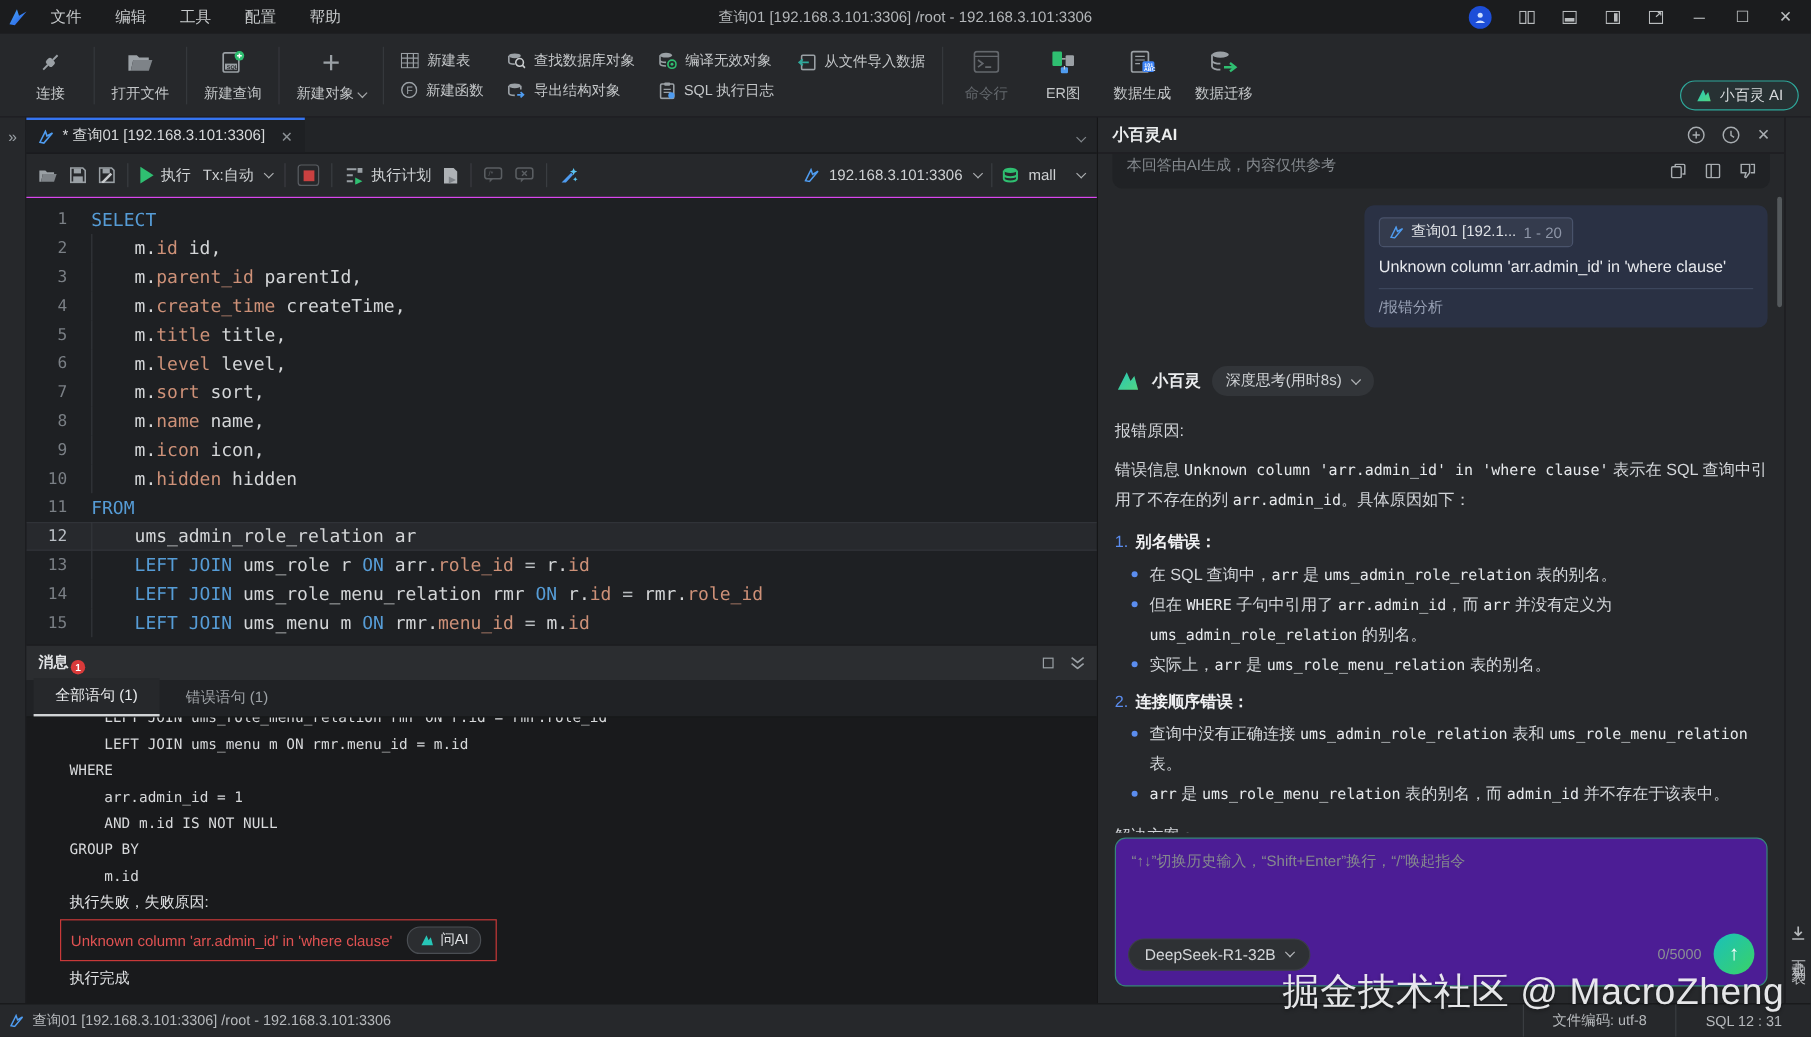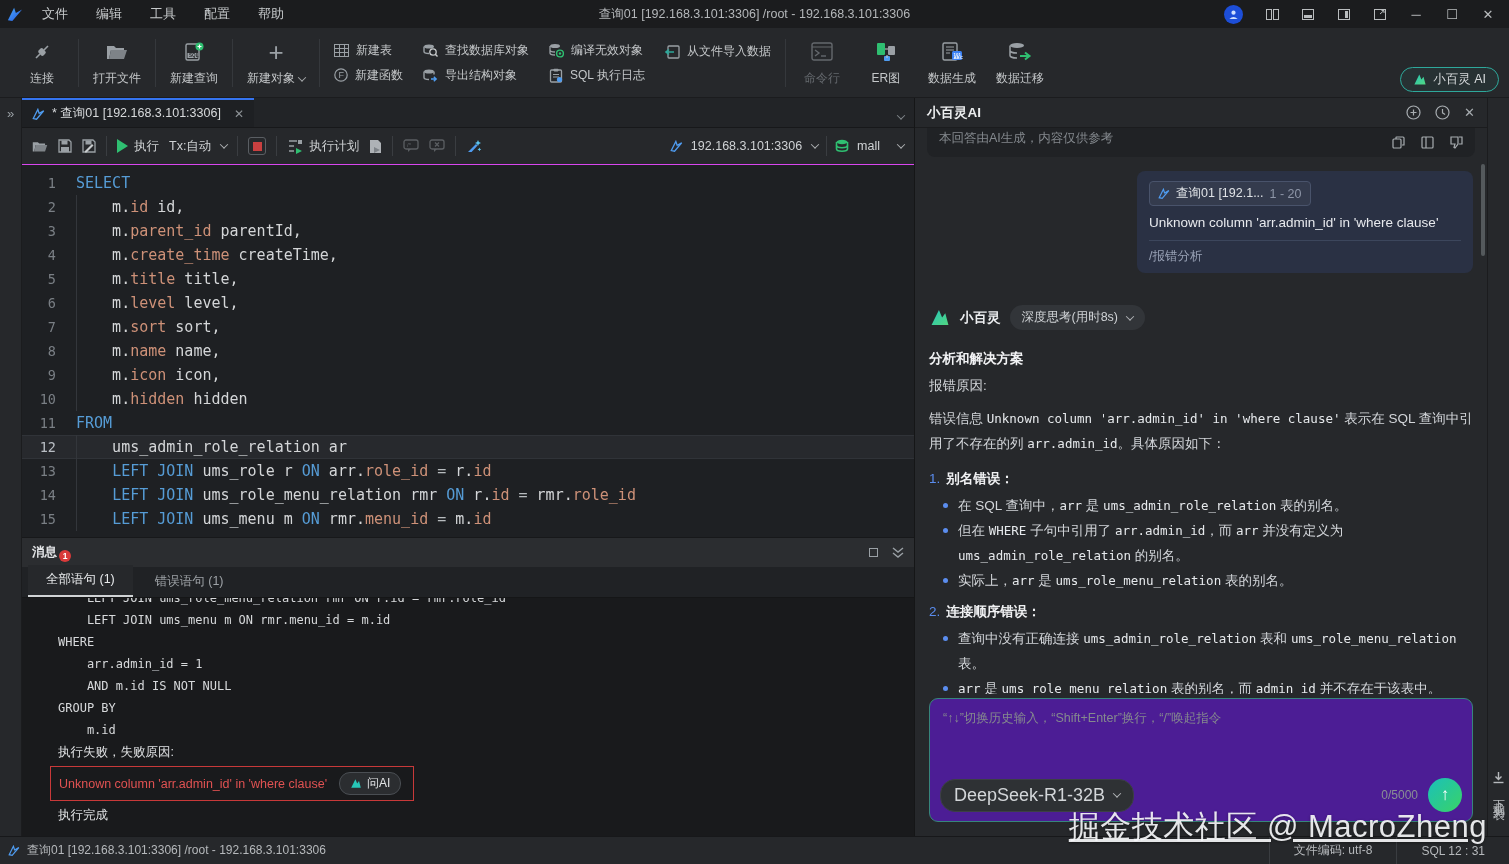--- a/index.html
+++ b/index.html
@@ -121,39 +121,39 @@
   .ul-item { display:flex; gap:10px; }
   .ul-item .dot { flex:none; width:5px; height:5px; border-radius:50%; background:#5b8def; margin-top:10px; }
   .sol { margin-top:10px; }
   .scroll-thumb { position:absolute; right:2px; top:36px; width:4px; height:92px; border-radius:2px; background:#5d6165; opacity:.85; }
 
   .ai-inputbox { margin:4px 14px 14px; height:124px; border:1px solid #37857c; border-radius:9px; background:#4c1d95;
     position:relative; padding:11px 13px; }
   .ai-placeholder { color:#85898e; font-size:12.5px; }
   .input-bottom { position:absolute; left:10px; right:10px; bottom:9px; display:flex; align-items:center; }
   .model-pill { display:inline-flex; align-items:center; background:#2e3134; border:1px solid #3c4045; border-radius:15px;
-    padding:5px 13px; font-size:18px; color:#d3d6d9; }
+    padding:5px 13px; font-size:13px; color:#d3d6d9; }
   .counter { margin-left:auto; color:#8a8f94; font-size:12px; margin-right:10px; }
   .send-btn { width:34px; height:34px; border-radius:50%; background:linear-gradient(135deg,#1fc3ae 15%,#35d073 85%);
     display:flex; align-items:center; justify-content:center; color:#fff; font-size:17px; font-weight:bold; cursor:pointer; }
 
   .right-strip { width:22px; background:#26282b; border-left:1px solid #1b1c1e; position:relative; }
   .strip-content { position:absolute; bottom:34px; left:0; right:0; display:flex; flex-direction:column; align-items:center; gap:6px;
     color:#b6b9bc; font-size:12px; }
   .vtext { writing-mode:vertical-rl; letter-spacing:3px; }
 
   
   .statusbar { position:absolute; left:0; bottom:0; right:0; height:28px; background:#26282b; border-top:1px solid #17181a;
     display:flex; align-items:center; font-size:12px; color:#b6b9bc; padding-left:8px; }
   .sb-left { display:flex; align-items:center; gap:7px; }
   .sb-right { margin-left:auto; display:flex; align-items:center; height:100%; }
   .sb-seg { padding:0 24px; border-left:1px solid #3a3d41; height:100%; display:flex; align-items:center; gap:6px; }
 
   .watermark { position:absolute; right:22px; bottom:16px; font-size:31px; color:rgba(244,245,247,.93); font-weight:500;
-    letter-spacing:.5px; z-index:40; text-shadow:0 1px 3px rgba(0,0,0,.35); pointer-events:none;text-decoration:underline; }
+    letter-spacing:.5px; z-index:40; text-shadow:0 1px 3px rgba(0,0,0,.35); pointer-events:none; }
 
   svg { display:block; }
 </style>
 </head>
 <body>
 
 <div class="app">
 
   <div class="titlebar">
     <span class="logo">
@@ -646,21 +646,20 @@
               <path d="M2 16 L9 2 L12 9 L15 5 L18 16 Z" fill="url(#lgai2)"></path>
                 </svg>
             </span>
             <span class="ai-name">小百灵</span>
             <span class="think-pill">
               <span>深度思考(用时8s)</span>
               <span class="chv" style="margin-left:9px;"></span>
             </span>
           </div>
           <div class="ai-body" id="ai-body">
-            <div class="ai-h1">分析和解决方案</div>
             <div class="ai-sub">报错原因:</div>
             <div class="ai-para" id="ai-para"><span>错误信息 </span><span class="icode">Unknown column 'arr.admin_id' in 'where clause'</span><span> 表示在 SQL 查询中引用了不存在的列 </span><span class="icode">arr.admin_id</span><span>。具体原因如下：</span></div>
             <div id="ai-list">
                 <div class="ol-item">
                   <span class="ol-num">1.</span>
                   <span class="ol-title">别名错误：</span>
                 </div>
                 <div class="ul">
                   <div class="ul-item">
                     <span class="dot"></span>

